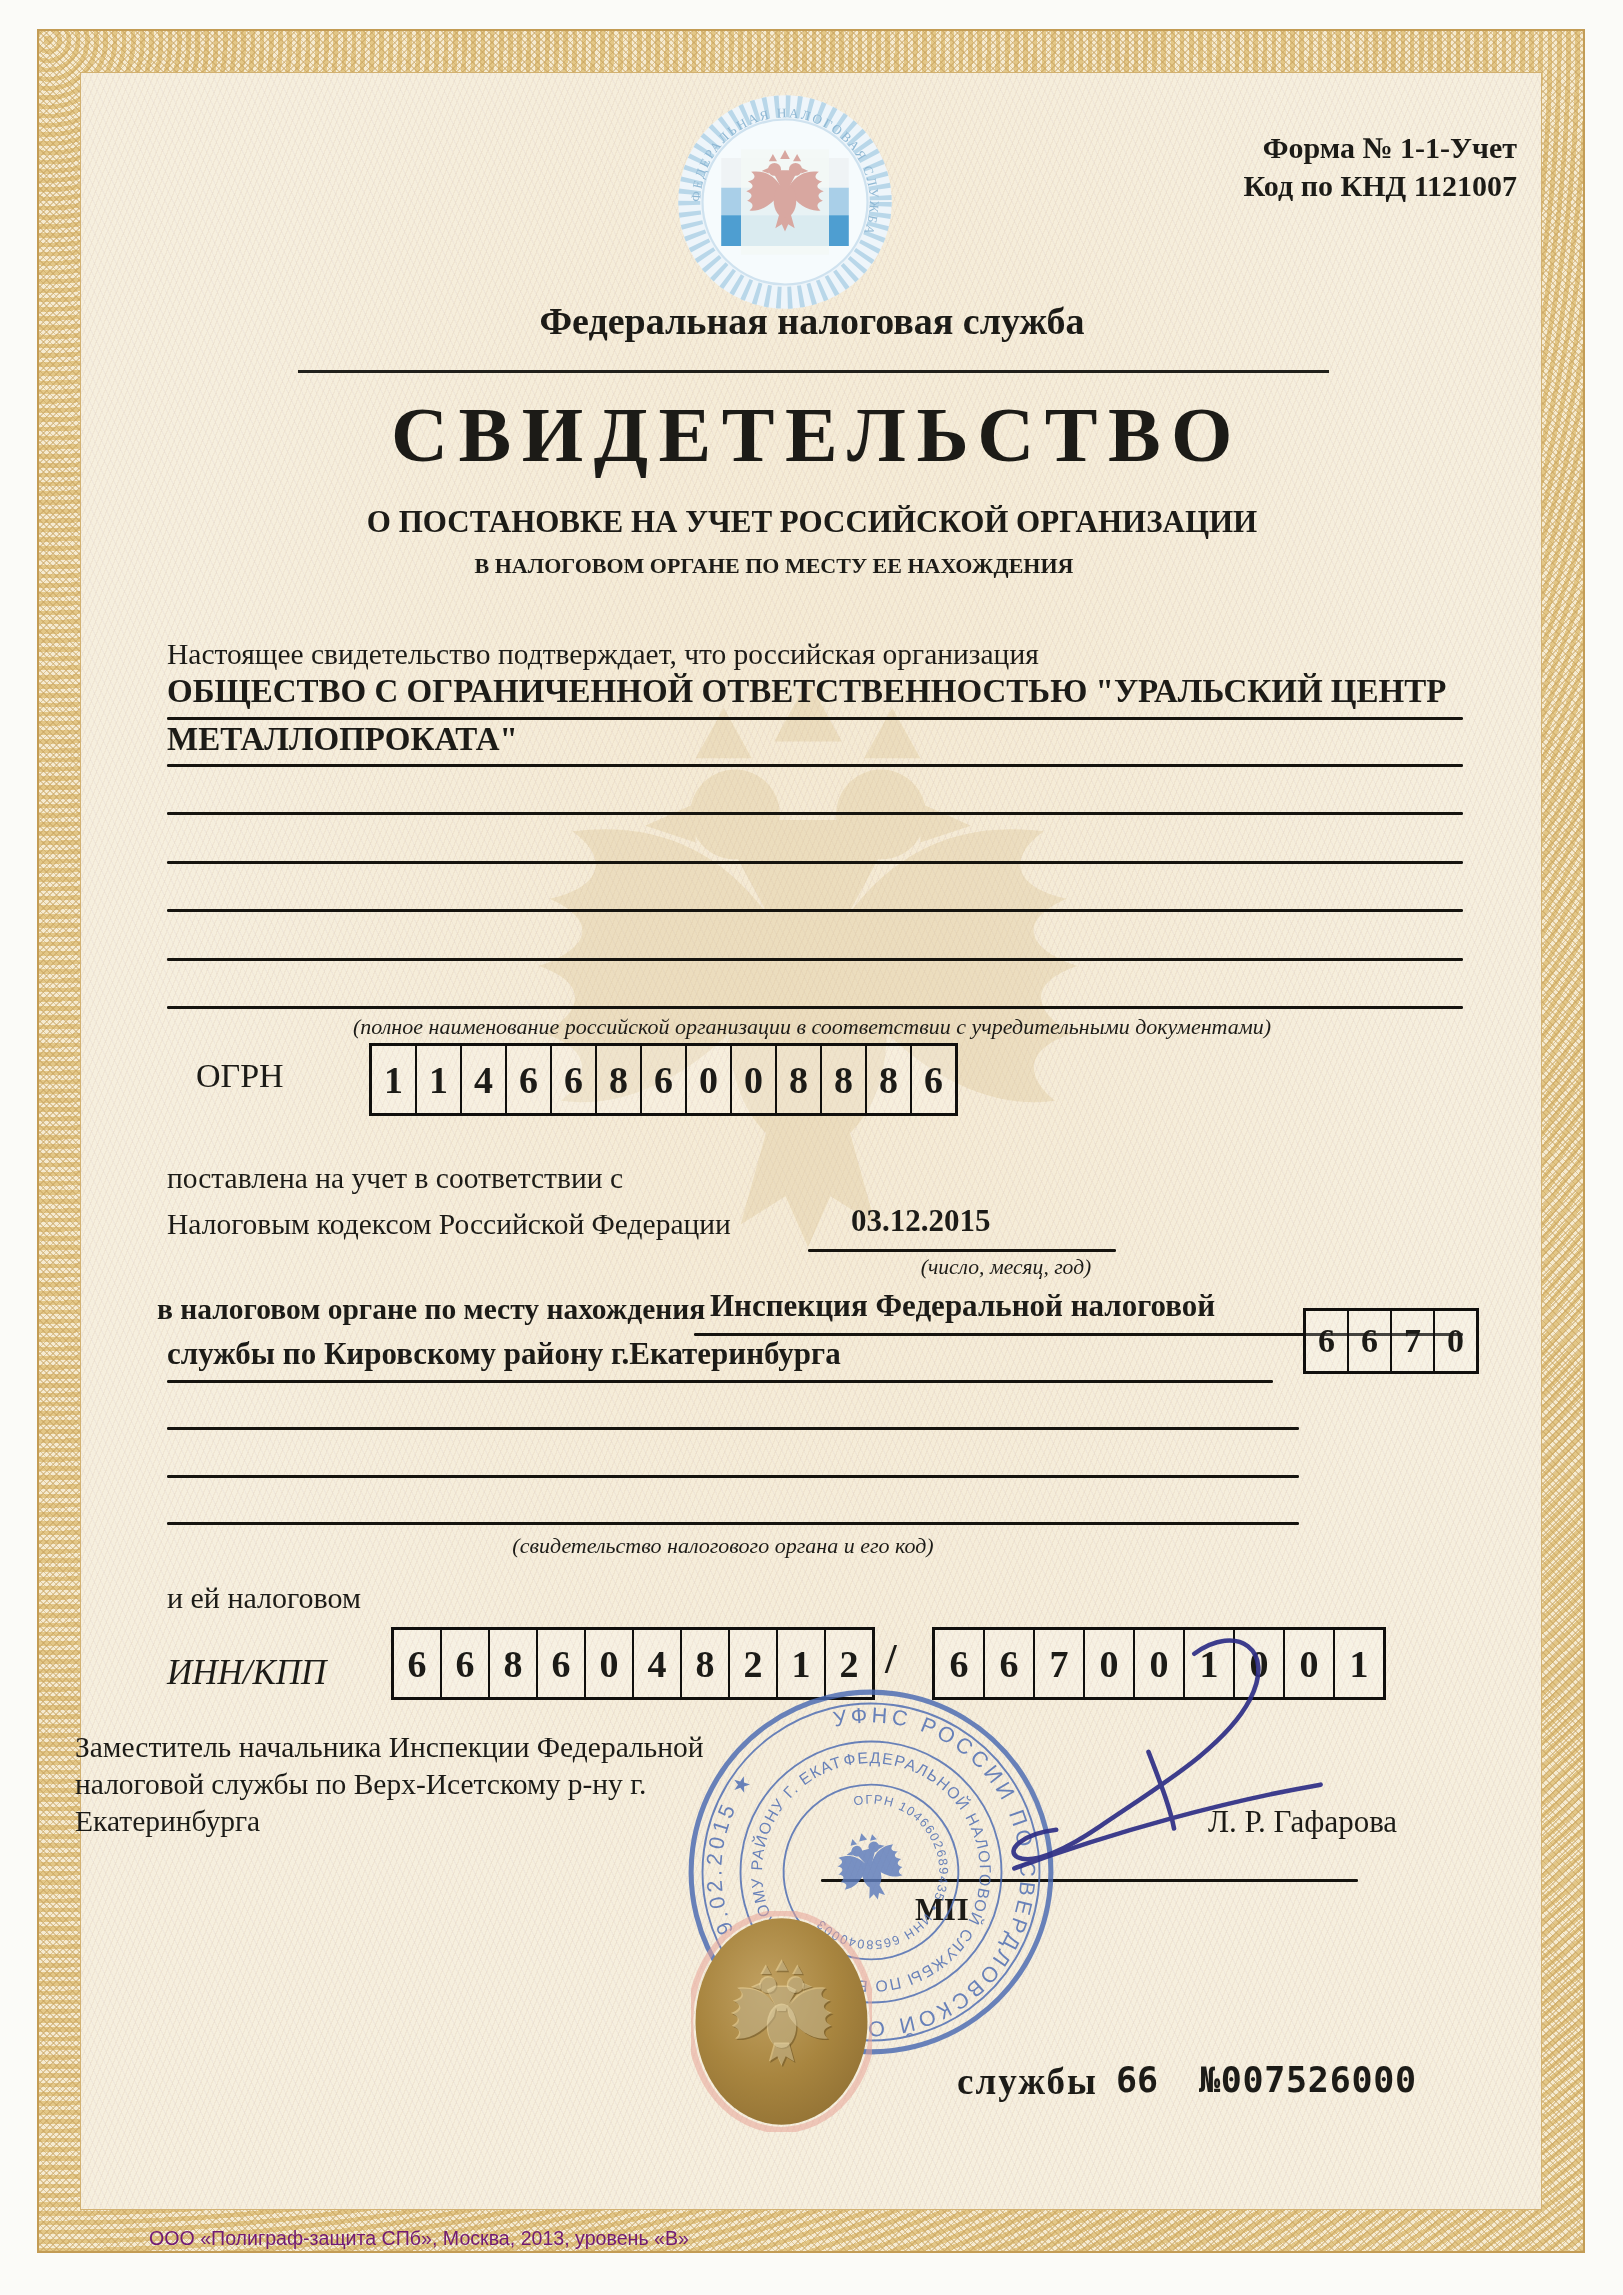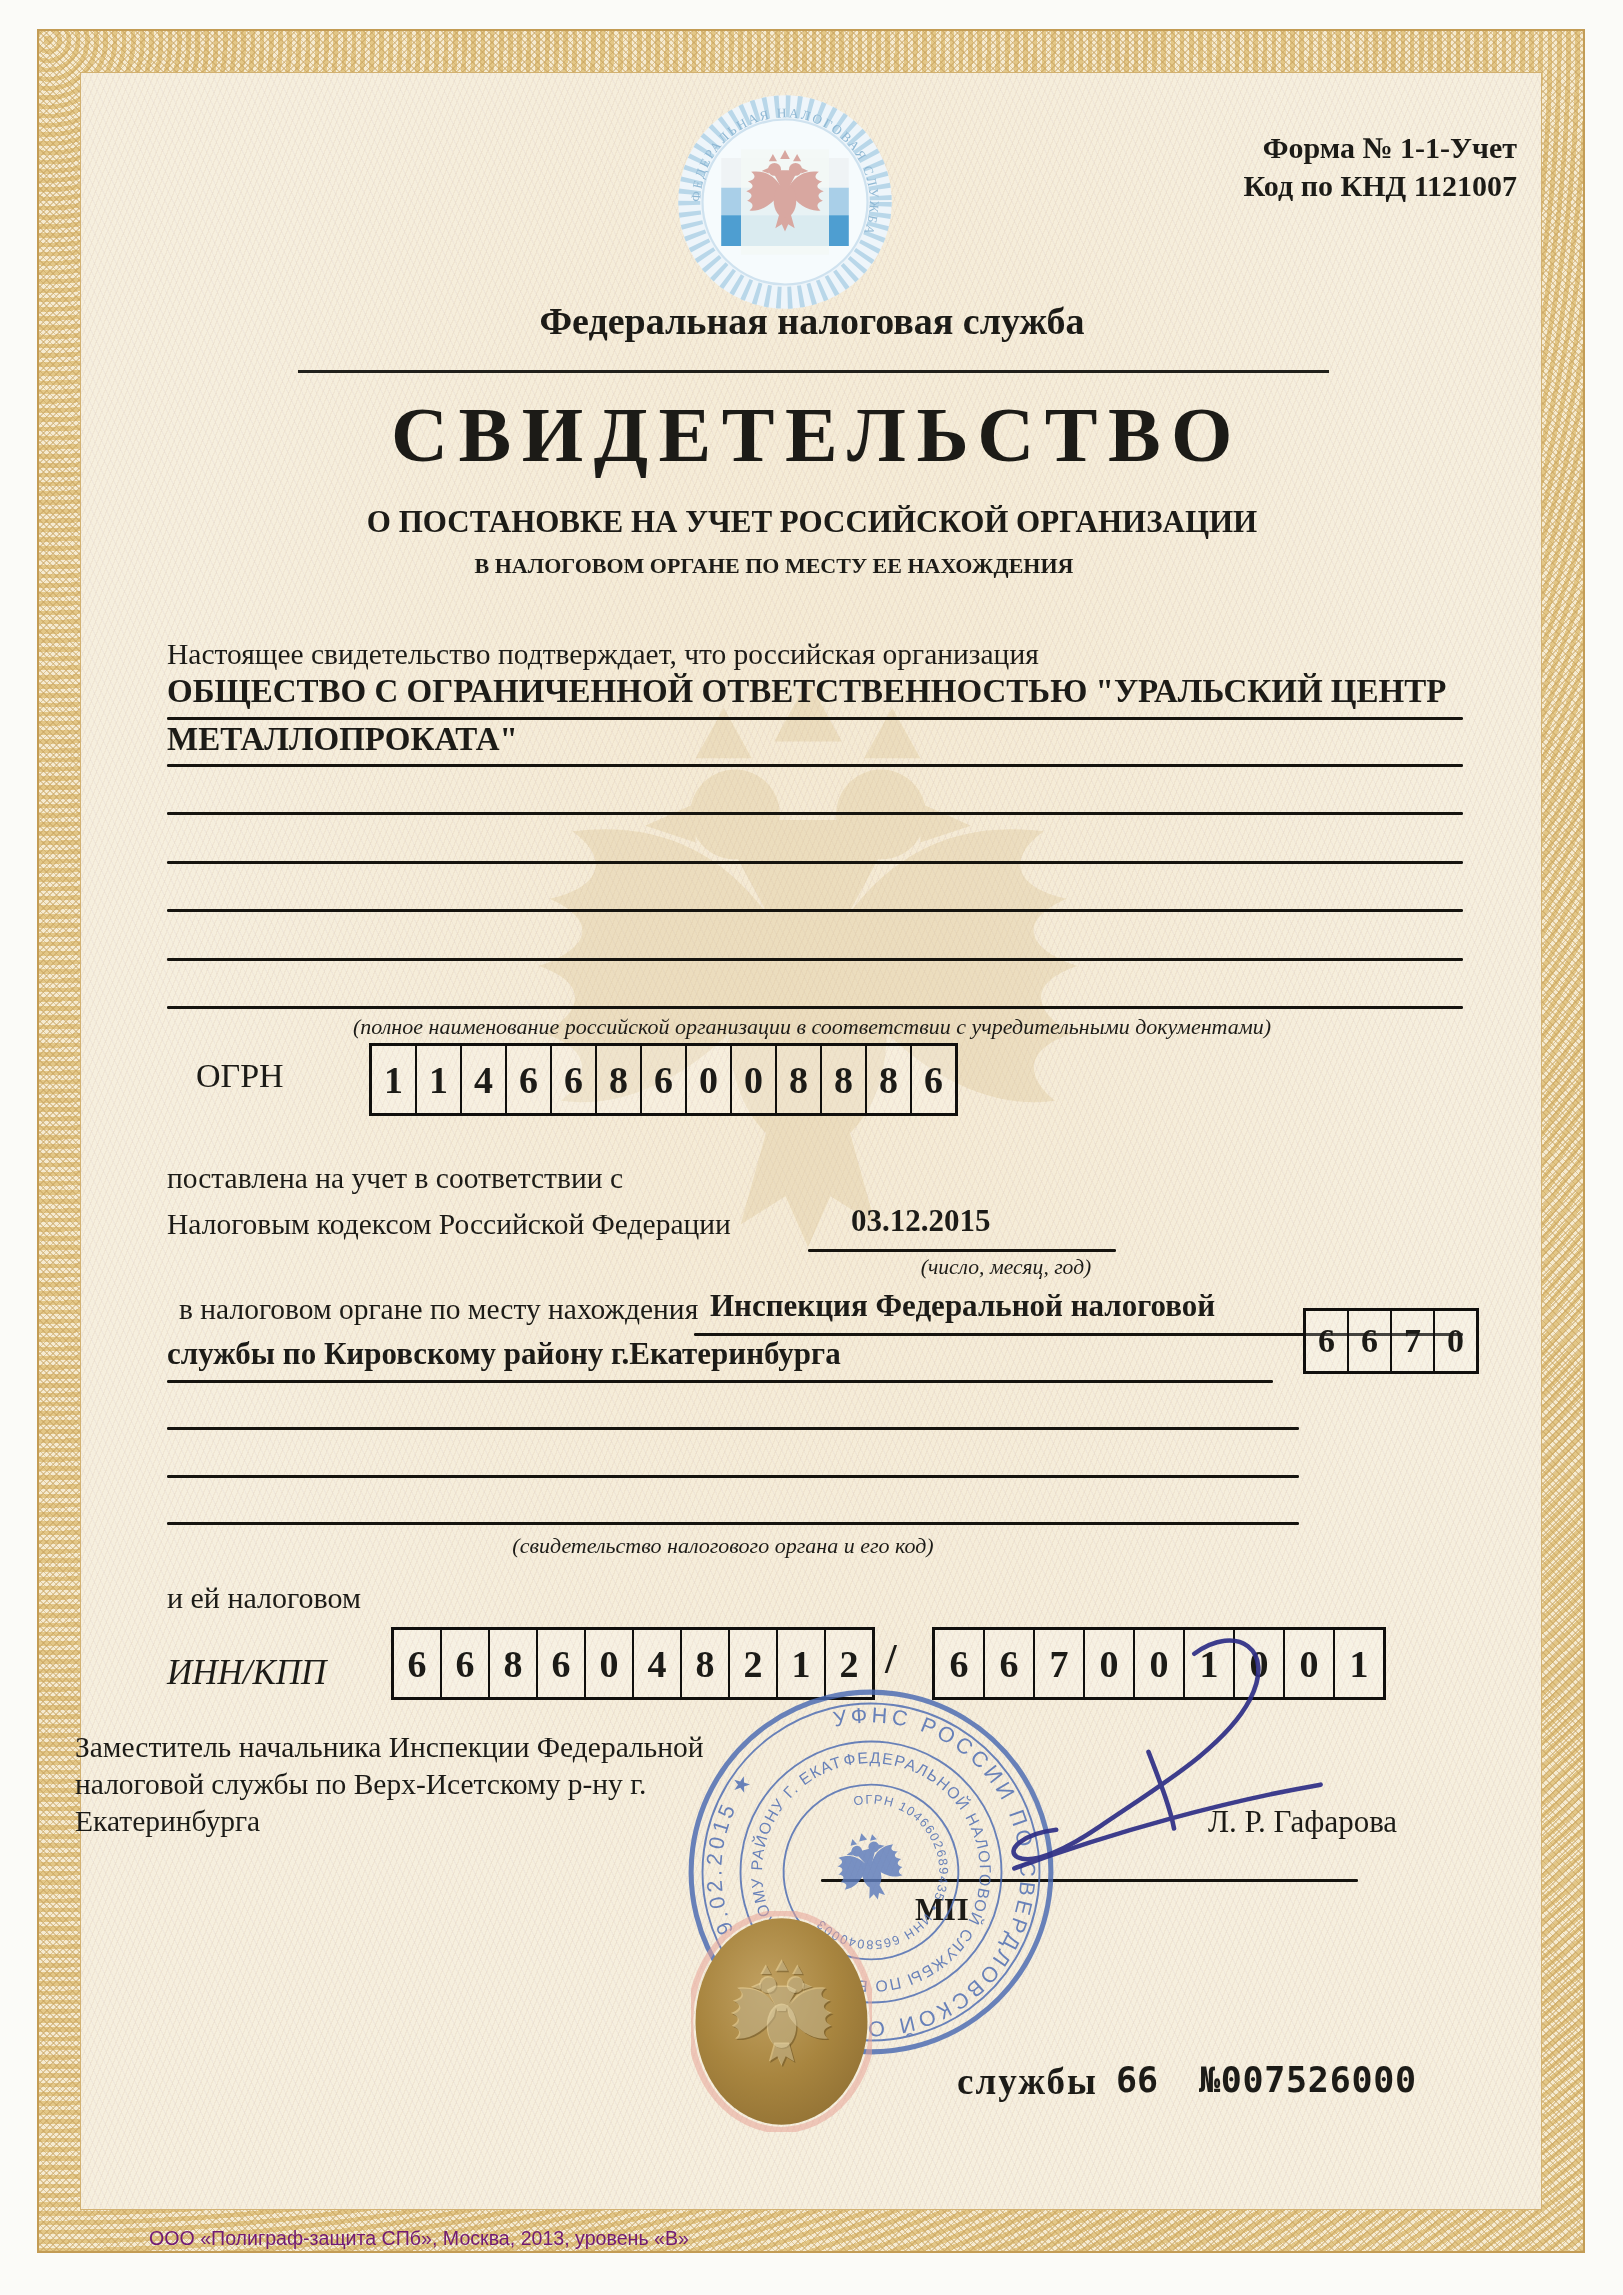--- a/index.html
+++ b/index.html
@@ -121,21 +121,21 @@
   <span class="cell">8</span>
   <span class="cell">6</span>
 </div>
 
 <div class="t" style="left:167px;top:1162px;font-size:29.5px;">поставлена на учет в соответствии с</div>
 <div class="t" style="left:167px;top:1208px;font-size:29.5px;">Налоговым кодексом Российской Федерации</div>
 <div class="t b" style="left:851px;top:1204px;font-size:31px;">03.12.2015</div>
 <div class="uline" style="left:808px;top:1249px;width:308px;"></div>
 <div class="t c i" style="left:962px;top:1255px;font-size:21.6px;margin-left:44px;">(число, месяц, год)</div>
 
-<div class="t" style="left:179px;top:1293px;font-size:29.5px;">в налоговом органе по месту нахождения</div>
+<div class="t" style="left:157px;top:1293px;font-size:29.5px;font-weight:bold;">в налоговом органе по месту нахождения</div>
 <div class="t b" style="left:710px;top:1289px;font-size:31px;">Инспекция Федеральной налоговой</div>
 <div class="uline" style="left:694px;top:1333px;width:769px;"></div>
 <div class="t b" style="left:167px;top:1337px;font-size:31px;">службы по Кировскому району г.Екатеринбурга</div>
 <div class="uline" style="left:167px;top:1380px;width:1106px;"></div>
 <div class="cells code-cells" style="left:1303px;top:1308px;">
   <span class="cell">6</span>
   <span class="cell">6</span>
   <span class="cell">7</span>
   <span class="cell">0</span>
 </div>

